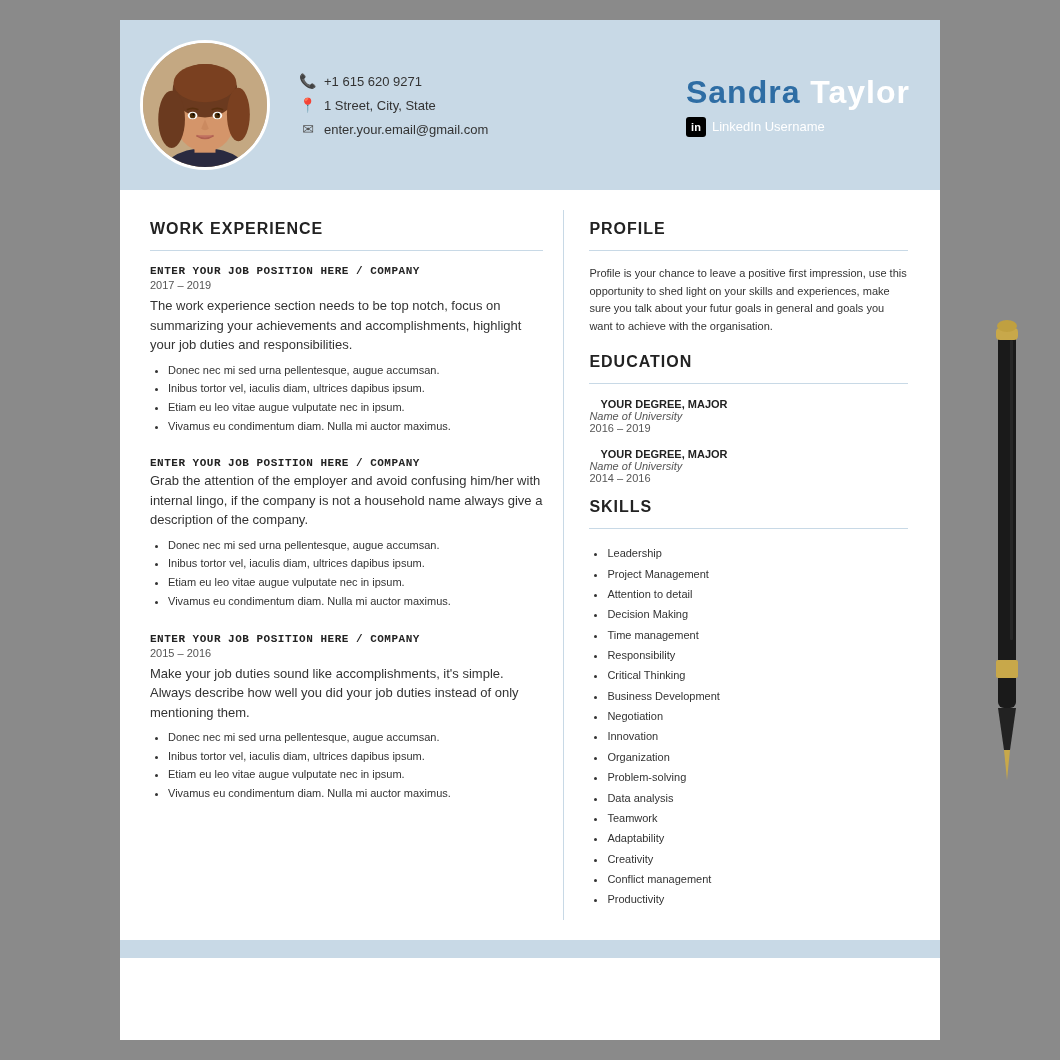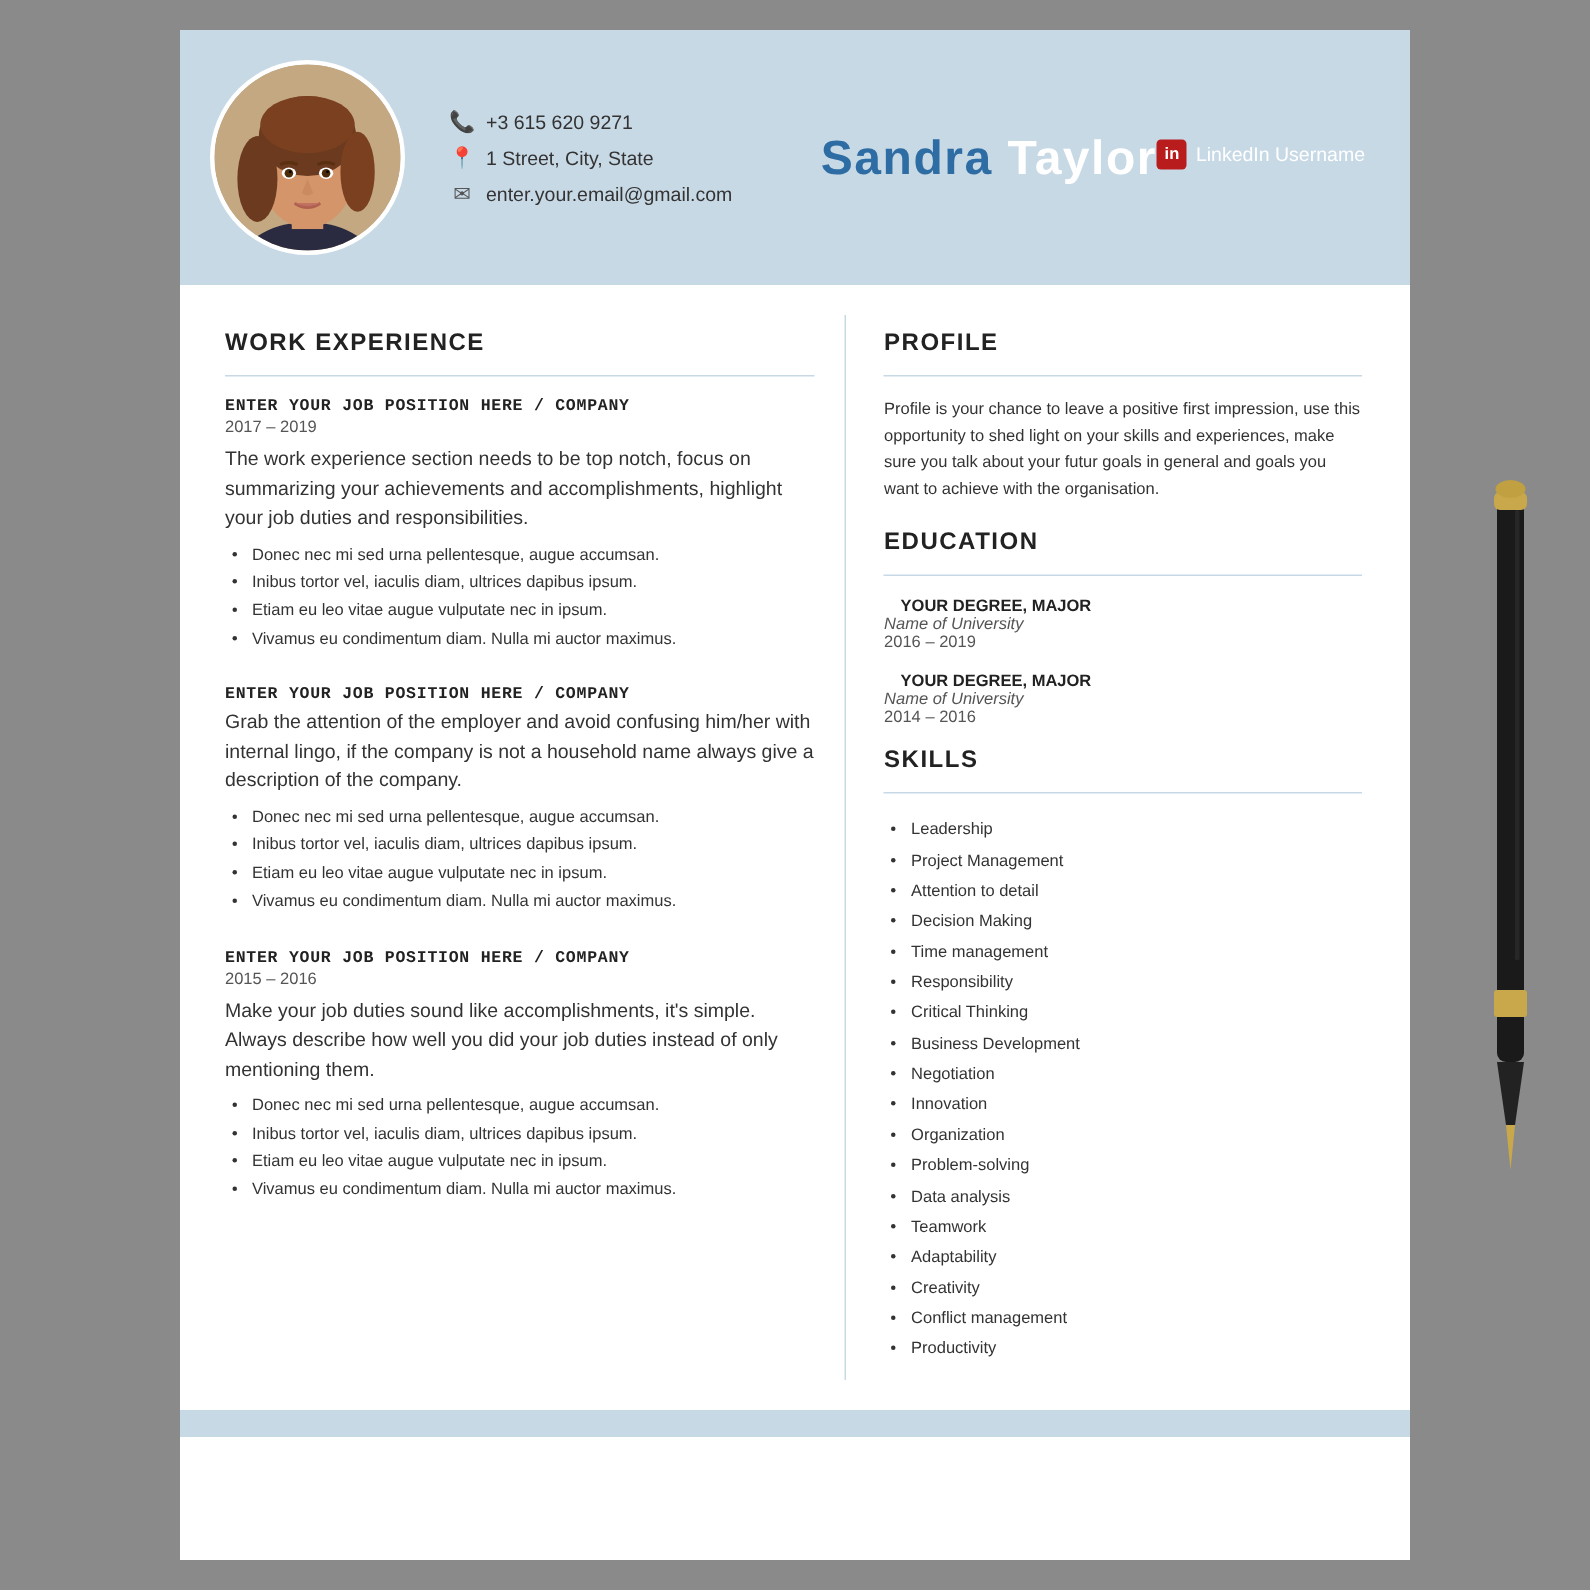--- a/index.html
+++ b/index.html
@@ -59,21 +59,21 @@
       width: 16px;
       height: 16px;
       display: flex;
       align-items: center;
       justify-content: center;
       color: #555;
       font-size: 14px;
     }
     .name-section {
       display: flex;
-      flex-direction: row;
+      flex-direction: column;
       align-items: flex-start;
       padding-left: 20px;
       min-width: 220px;
       justify-content: center;
     }
     .name-line {
       font-size: 32px;
       font-weight: normal;
       color: #fff;
       letter-spacing: 1px;
@@ -88,21 +88,21 @@
       color: #fff;
       font-size: 32px;
     }
     .linkedin-row {
       display: flex;
       align-items: center;
       gap: 6px;
       margin-top: 6px;
     }
     .linkedin-icon {
-      background: #b91c1c;
+      background: #000000;
       color: #fff;
       font-size: 11px;
       font-weight: bold;
       width: 20px;
       height: 20px;
       display: flex;
       align-items: center;
       justify-content: center;
       border-radius: 3px;
     }
@@ -250,21 +250,21 @@
 
           <path d="M56,97 Q65,103 74,97" stroke="#b06050" stroke-width="2" fill="#c07060"></path>
 
           <path d="M56,97 Q65,101 74,97" stroke="none" fill="#c07060"></path>
         </svg>
       </div>
 
       <div class="contact-info">
         <div class="contact-row">
           <span class="contact-icon">📞</span>
-          <span>+3 615 620 9271</span>
+          <span>+1 615 620 9271</span>
         </div>
         <div class="contact-row">
           <span class="contact-icon">📍</span>
           <span>1 Street, City, State</span>
         </div>
         <div class="contact-row">
           <span class="contact-icon">✉</span>
           <span>enter.your.email@gmail.com</span>
         </div>
       </div>

